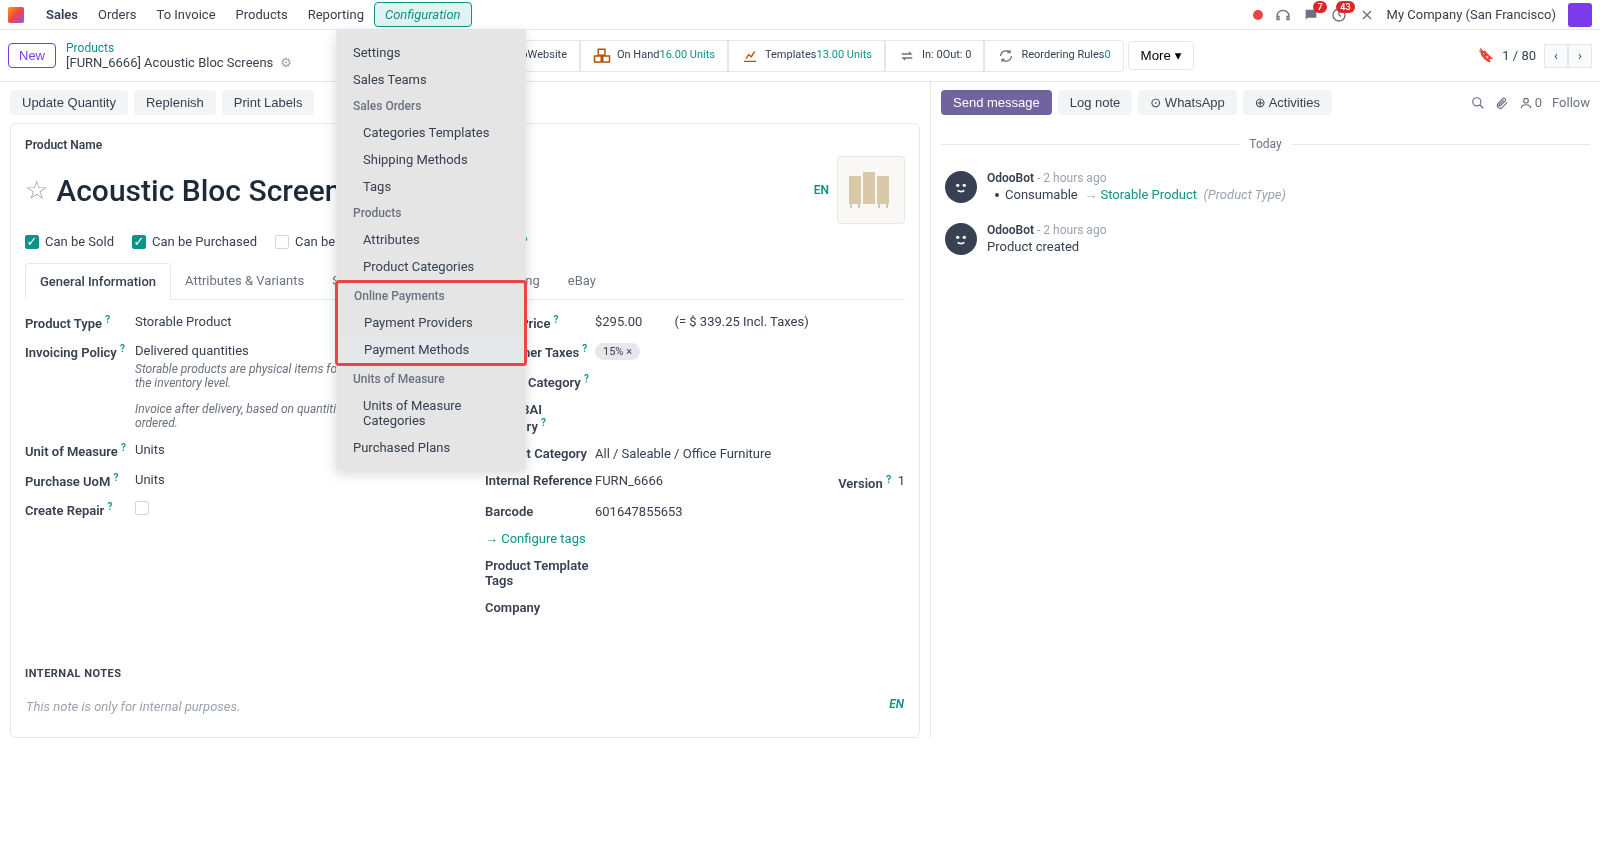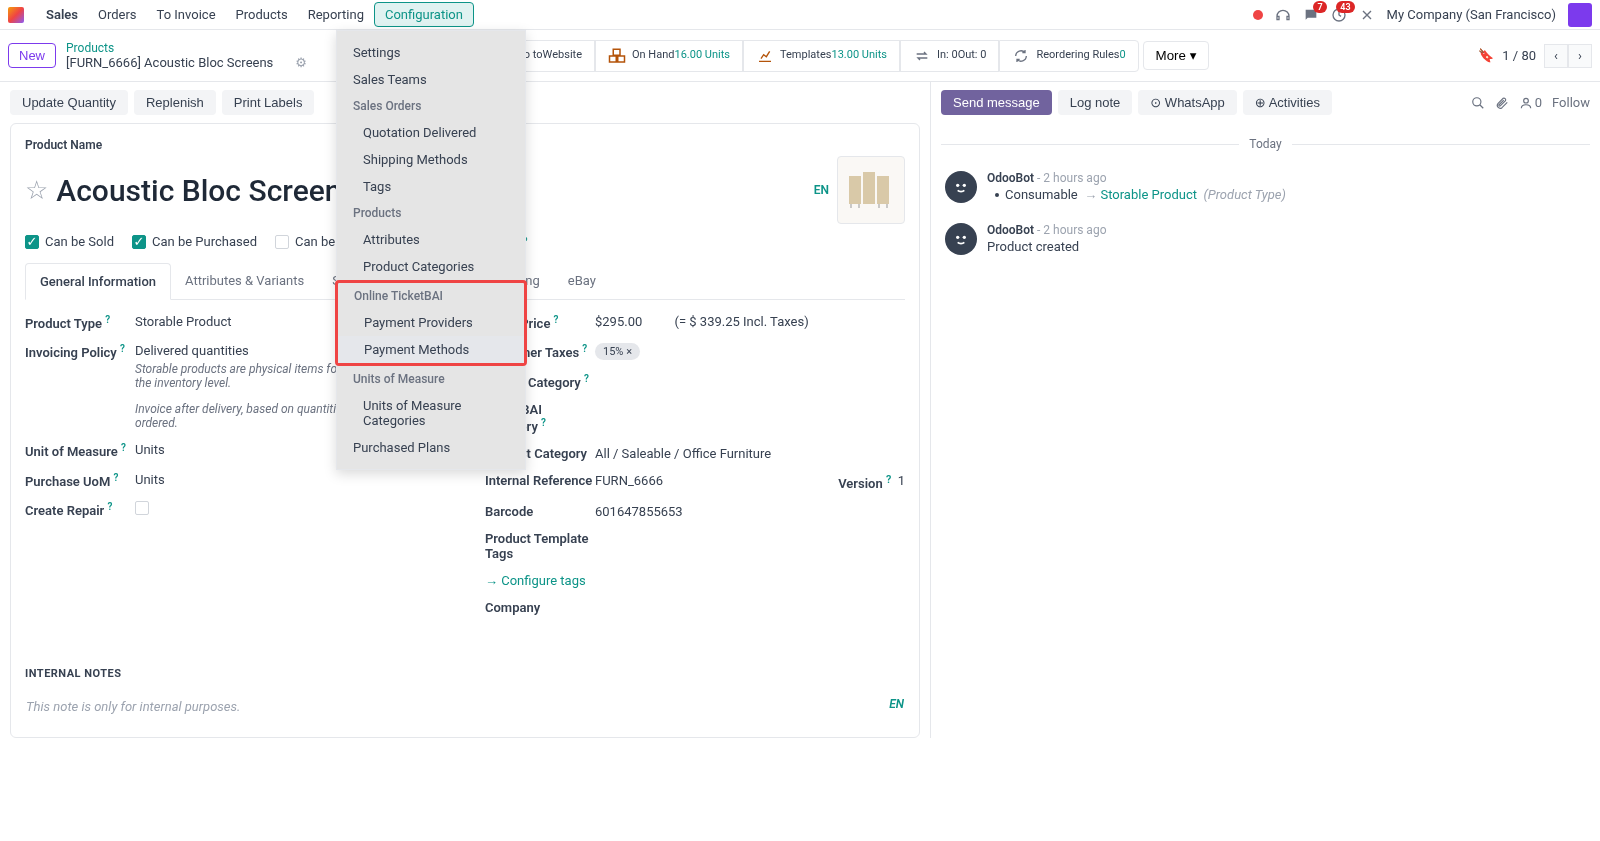--- a/index.html
+++ b/index.html
@@ -3,42 +3,42 @@
 <meta charset="utf-8">
 <style>
   * { box-sizing: border-box; margin: 0; padding: 0; }
   body { font-family: -apple-system, BlinkMacSystemFont, "Segoe UI", Roboto, sans-serif; font-size: 13px; color: #374151; background: #fff; }
   
   
   .top-nav { display: flex; align-items: center; height: 30px; padding: 0 8px; border-bottom: 1px solid #e5e7eb; position: relative; }
   .logo { width: 16px; height: 16px; margin-right: 12px; background: linear-gradient(135deg,#f59e0b 0%,#ef4444 50%,#8b5cf6 100%); border-radius: 2px; }
   .nav-item { padding: 6px 10px; cursor: pointer; color: #374151; font-size: 13px; }
   .nav-item.bold { font-weight: 600; }
-  .nav-item.active { background: #e0f2f1; border: 1px solid #0d9488; border-radius: 4px; padding: 4px 10px; color: #0d9488; }
+  .nav-item.active { background: #e0f2f1; border: 1px solid #0d9488; border-radius: 4px; padding: 4px 10px; color: #0d9488; font-style: italic; }
   .nav-right { margin-left: auto; display: flex; align-items: center; gap: 12px; }
   .nav-icon { width: 16px; height: 16px; display: inline-flex; align-items: center; justify-content: center; color: #6b7280; position: relative; }
   .red-dot { width: 10px; height: 10px; background: #ef4444; border-radius: 50%; }
   .badge { position: absolute; top: -6px; right: -8px; background: #dc2626; color: #fff; font-size: 9px; padding: 1px 4px; border-radius: 8px; font-weight: 600; }
   .company { font-size: 13px; color: #374151; }
   .avatar { width: 24px; height: 24px; border-radius: 3px; background: #7c3aed; }
   
   
   .dropdown { position: absolute; top: 30px; left: 336px; width: 190px; background: #e5e5e5; border: 1px solid #e5e7eb; box-shadow: 0 4px 12px rgba(0,0,0,0.15); z-index: 100; padding: 8px 0; }
   .dd-item { padding: 6px 16px; cursor: pointer; font-size: 13px; color: #374151; }
   .dd-item.sub { padding-left: 26px; }
   .dd-item.hovered { background: #e5e7eb; }
   .dd-header { padding: 6px 16px; font-size: 12px; color: #6b7280; font-weight: 500; }
   .highlight-box { border: 3px solid #ef4444; border-radius: 4px; margin: 0 -2px; }
   
   
   .breadcrumb-bar { display: flex; align-items: center; height: 52px; padding: 0 8px; border-bottom: 1px solid #e5e7eb; }
   .new-btn { border: 1px solid #7c3aed; color: #7c3aed; padding: 4px 10px; border-radius: 4px; background: #fff; font-size: 13px; cursor: pointer; margin-right: 10px; }
   .breadcrumb { display: flex; flex-direction: column; }
   .bc-top { color: #0d9488; font-size: 12px; }
-  .bc-main { display: flex; align-items: center; gap: 22px; font-size: 13px; }
+  .bc-main { display: flex; align-items: center; gap: 7px; font-size: 13px; }
   .gear { color: #9ca3af; cursor: pointer; }
   .stat-buttons { display: flex; gap: 0; margin-left: 60px; }
   .stat-btn { display: flex; align-items: center; gap: 6px; padding: 6px 12px; border: 1px solid #e5e7eb; background: #fff; cursor: pointer; font-size: 11px; line-height: 1.3; }
   .stat-btn:first-child { border-radius: 4px 0 0 4px; }
   .stat-btn:last-child { border-radius: 0 4px 4px 0; }
   .stat-ico { width: 18px; height: 18px; display: flex; align-items: center; justify-content: center; }
   .stat-txt { display: flex; }
   .stat-val { color: #0d9488; font-size: 11px; }
   .more-btn { padding: 6px 12px; border: 1px solid #e5e7eb; background: #fff; border-radius: 4px; margin-left: 4px; cursor: pointer; }
   .pager { margin-left: auto; display: flex; align-items: center; gap: 8px; }
@@ -152,28 +152,28 @@
         </svg>
       </span>
     <span class="company">My Company (San Francisco)</span>
     <div class="avatar"></div>
   </div>
 
   <div class="dropdown">
     <div class="dd-item">Settings</div>
     <div class="dd-item">Sales Teams</div>
     <div class="dd-header">Sales Orders</div>
-    <div class="dd-item sub">Quotation Delivered</div>
+    <div class="dd-item sub">Categories Templates</div>
     <div class="dd-item sub">Shipping Methods</div>
     <div class="dd-item sub">Tags</div>
     <div class="dd-header">Products</div>
     <div class="dd-item sub">Attributes</div>
     <div class="dd-item sub">Product Categories</div>
     <div class="highlight-box">
-      <div class="dd-header">Online TicketBAI</div>
+      <div class="dd-header">Online Payments</div>
       <div class="dd-item sub">Payment Providers</div>
       <div class="dd-item sub hovered">Payment Methods</div>
     </div>
     <div class="dd-header">Units of Measure</div>
     <div class="dd-item sub">Units of Measure Categories</div>
     <div class="dd-item">Purchased Plans</div>
   </div>
 </div>
 
 <div class="breadcrumb-bar">
@@ -372,24 +372,24 @@
             </div>
           <div class="field-row">
               <div class="field-label">Internal Reference</div>
               <div class="field-value" style="display:flex; width:100%;"><span>FURN_6666</span><span style="margin-left:auto; font-weight:600;"><span>Version</span> <sup style="color:#0d9488;">?</sup></span>&nbsp;&nbsp;<span>1</span></div>
             </div>
           <div class="field-row">
               <div class="field-label">Barcode</div>
               <div class="field-value">601647855653</div>
             </div>
           <div class="field-row">
+              <div class="config-link arrow-link">Configure tags</div>
+            </div>
+          <div class="field-row">
               <div class="field-label">Product Template Tags</div>
-            </div>
-          <div class="field-row">
-              <div class="config-link arrow-link">Configure tags</div>
             </div>
           <div class="field-row">
               <div class="field-label">Company</div>
               <div class="field-value"></div>
             </div>
         </div>
       </div>
 
       <div class="internal-notes-label">INTERNAL NOTES</div>
       <div class="internal-notes">

